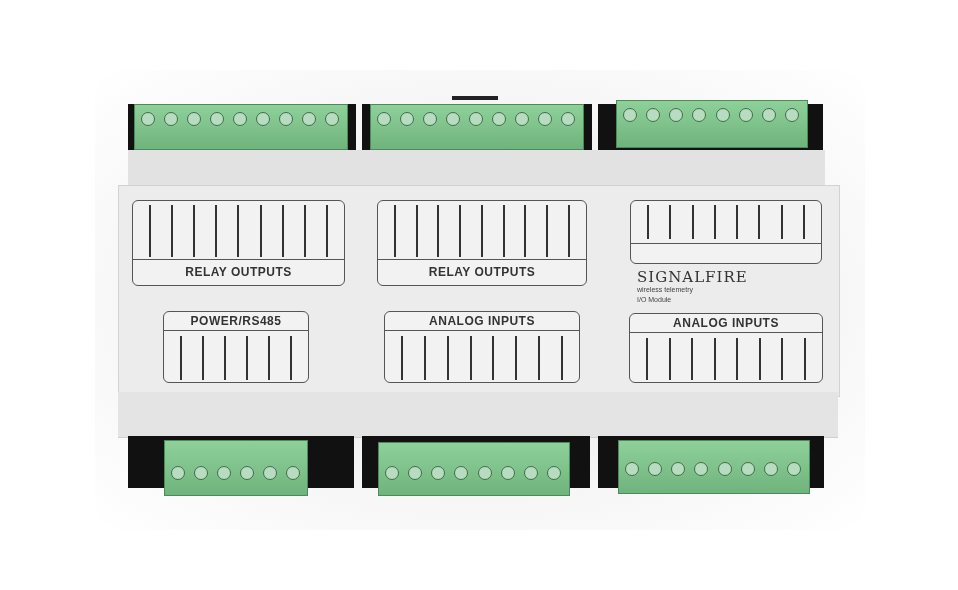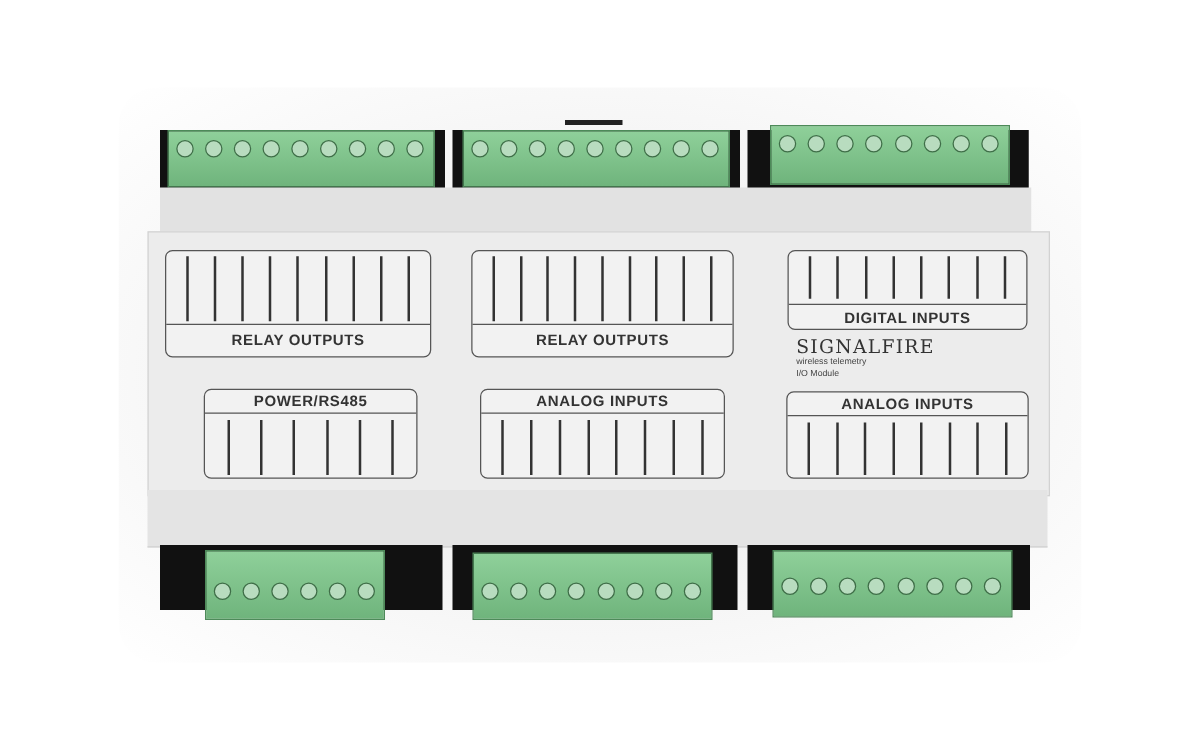--- a/index.html
+++ b/index.html
@@ -104,27 +104,26 @@
       <div class="pin"></div>
       <div class="pin"></div>
       <div class="pin"></div>
       <div class="pin"></div>
       <div class="pin"></div>
       <div class="pin"></div>
       <div class="pin"></div>
       <div class="pin"></div>
     </div>
   <div style="position:absolute;left:0;right:0;top:42px;border-top:1.5px solid #555;"></div>
-  <div class="lbl-title" style="top:46px;">DIGITAL INPUTS</div>
 </div>
 <div class="brand">SIGNALFIRE</div>
 <div class="sub" style="top:286px;">wireless telemetry</div>
 <div class="sub" style="top:296px;">I/O Module</div>
 
-<div class="lbl-box" style="left:163px;top:311px;width:171px;height:72px;">
+<div class="lbl-box" style="left:163px;top:311px;width:146px;height:72px;">
   <div class="lbl-title" style="top:2px;">POWER/RS485</div>
   <div style="position:absolute;left:0;right:0;top:18px;border-top:1.5px solid #555;"></div>
   <div class="pins" style="left:6px;right:6px;top:24px;height:44px;">
       <div class="pin"></div>
       <div class="pin"></div>
       <div class="pin"></div>
       <div class="pin"></div>
       <div class="pin"></div>
       <div class="pin"></div>
     </div>

